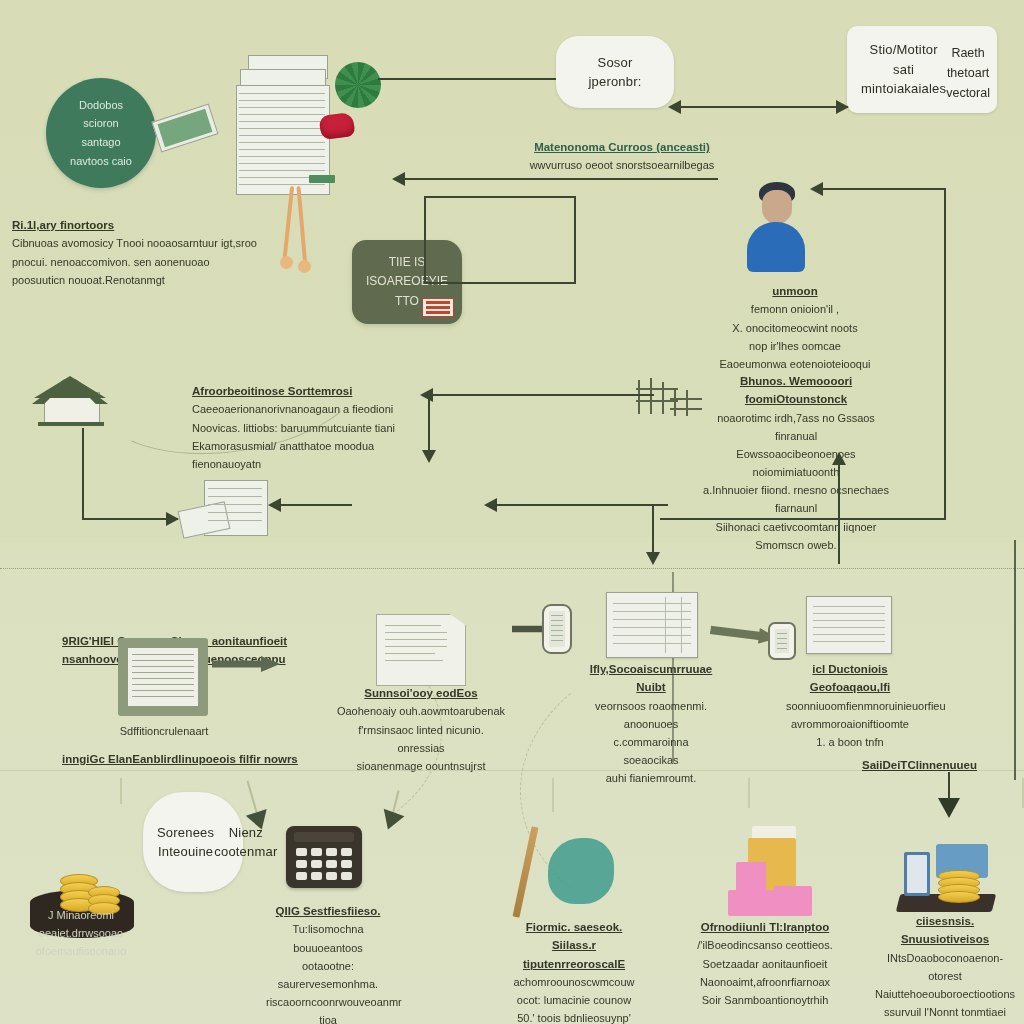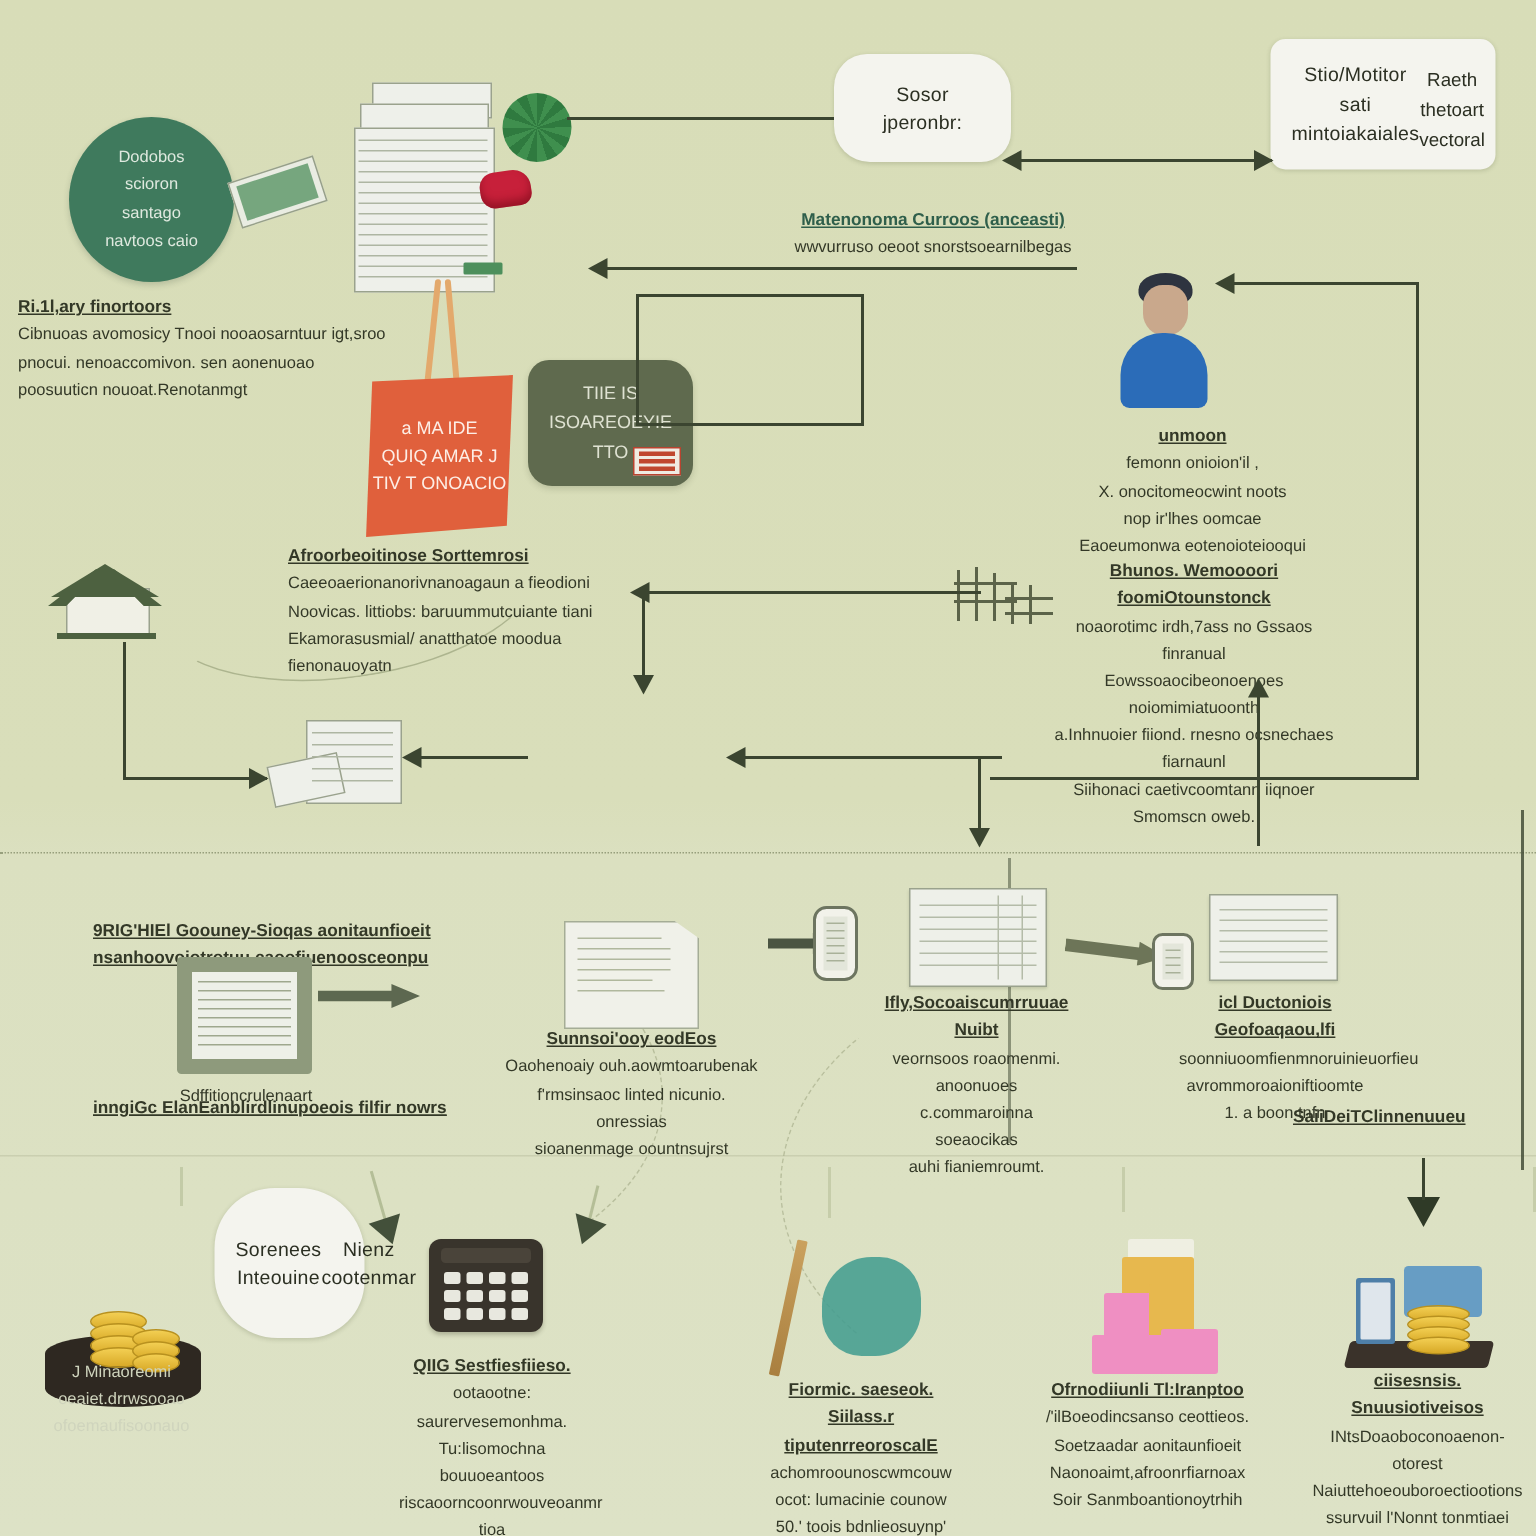--- a/index.html
+++ b/index.html
@@ -60,21 +60,21 @@
     display:flex;align-items:center;justify-content:center;text-align:center;
     color:#dfe9df;font-size:11px;line-height:1.7;filter:blur(.2px);
     box-shadow:0 2px 4px rgba(40,60,45,.2);
   }
 
   
   .txt{position:absolute;color:#333827;}
   .txt .h{font-size:11.5px;font-weight:bold;text-decoration:underline;line-height:1.6;filter:blur(.5px);}
   .txt .b{font-size:11px;line-height:1.65;filter:blur(.5px);}
   .txt.ctr{text-align:center;}
-  .txt.lft{text-align:left;}
+  .txt.lft{text-align:left;margin-top:20px;}
   .txt .h.teal{color:#2f5f4b;}
 
   
   .tag-orange{
     position:absolute;background:#e0603c;
     clip-path:polygon(6% 4%,98% 0%,94% 93%,2% 100%);
     display:flex;align-items:center;justify-content:center;text-align:center;
     color:#fdeee6;font-size:12px;line-height:1.55;filter:blur(.25px);
     box-shadow:0 2px 4px rgba(80,40,20,.15);
   }
@@ -221,27 +221,20 @@
     <div class="b">Cibnuoas avomosicy Tnooi nooaosarntuur igt,sroo</div>
     <div class="b">pnocui. nenoaccomivon. sen aonenuoao</div>
     <div class="b">poosuuticn nouoat.Renotanmgt</div>
   </div>
 
   <div class="txt ctr" style="left:512px;top:138px;width:220px;">
     <div class="h teal">Matenonoma Curroos (anceasti)</div>
     <div class="b">wwvurruso oeoot snorstsoearnilbegas</div>
   </div>
 
-  <div class="tag-orange" style="left:242px;top:250px;width:102px;height:108px;">
-    <div>
-      <div>a MA IDE</div>
-      <div>QUIQ AMAR J</div>
-      <div>TIV T ONOACIO</div>
-    </div>
-  </div>
 
   <div class="tag-olive" style="left:352px;top:240px;width:110px;height:84px;">
     <div>TIIE IS ISOAREOEYIE</div>
     <div>TTO</div>
     <div class="stamp">
         <i></i>
         <i></i>
         <i></i>
       </div>
   </div>
@@ -479,22 +472,22 @@
     <div class="k" style="left:25px;top:34px;width:11px;height:8px;"></div>
     <div class="k" style="left:40px;top:34px;width:11px;height:8px;"></div>
     <div class="k" style="left:55px;top:34px;width:11px;height:8px;"></div>
     <div class="k" style="left:10px;top:46px;width:11px;height:8px;"></div>
     <div class="k" style="left:25px;top:46px;width:11px;height:8px;"></div>
     <div class="k" style="left:40px;top:46px;width:11px;height:8px;"></div>
     <div class="k" style="left:55px;top:46px;width:11px;height:8px;"></div>
   </div>
   <div class="txt ctr" style="left:266px;top:902px;width:124px;">
     <div class="h">QIIG Sestfiesfiieso.</div>
+    <div class="b">Tu:lisomochna bouuoeantoos</div>
     <div class="b">ootaootne: saurervesemonhma.</div>
-    <div class="b">Tu:lisomochna bouuoeantoos</div>
     <div class="b">riscaoorncoonrwouveoanmr tioa</div>
   </div>
 
   <div class="pencil ill" style="left:522px;top:826px;width:7px;height:92px;"></div>
   <div class="pigbank ill" style="left:548px;top:838px;width:66px;height:66px;"></div>
   <div class="txt ctr" style="left:512px;top:918px;width:124px;">
     <div class="h">Fiormic. saeseok.</div>
     <div class="h">Siilass.r tiputenrreoroscalE</div>
     <div class="b">achomroounoscwmcouw</div>
     <div class="b">ocot: lumacinie counow</div>

